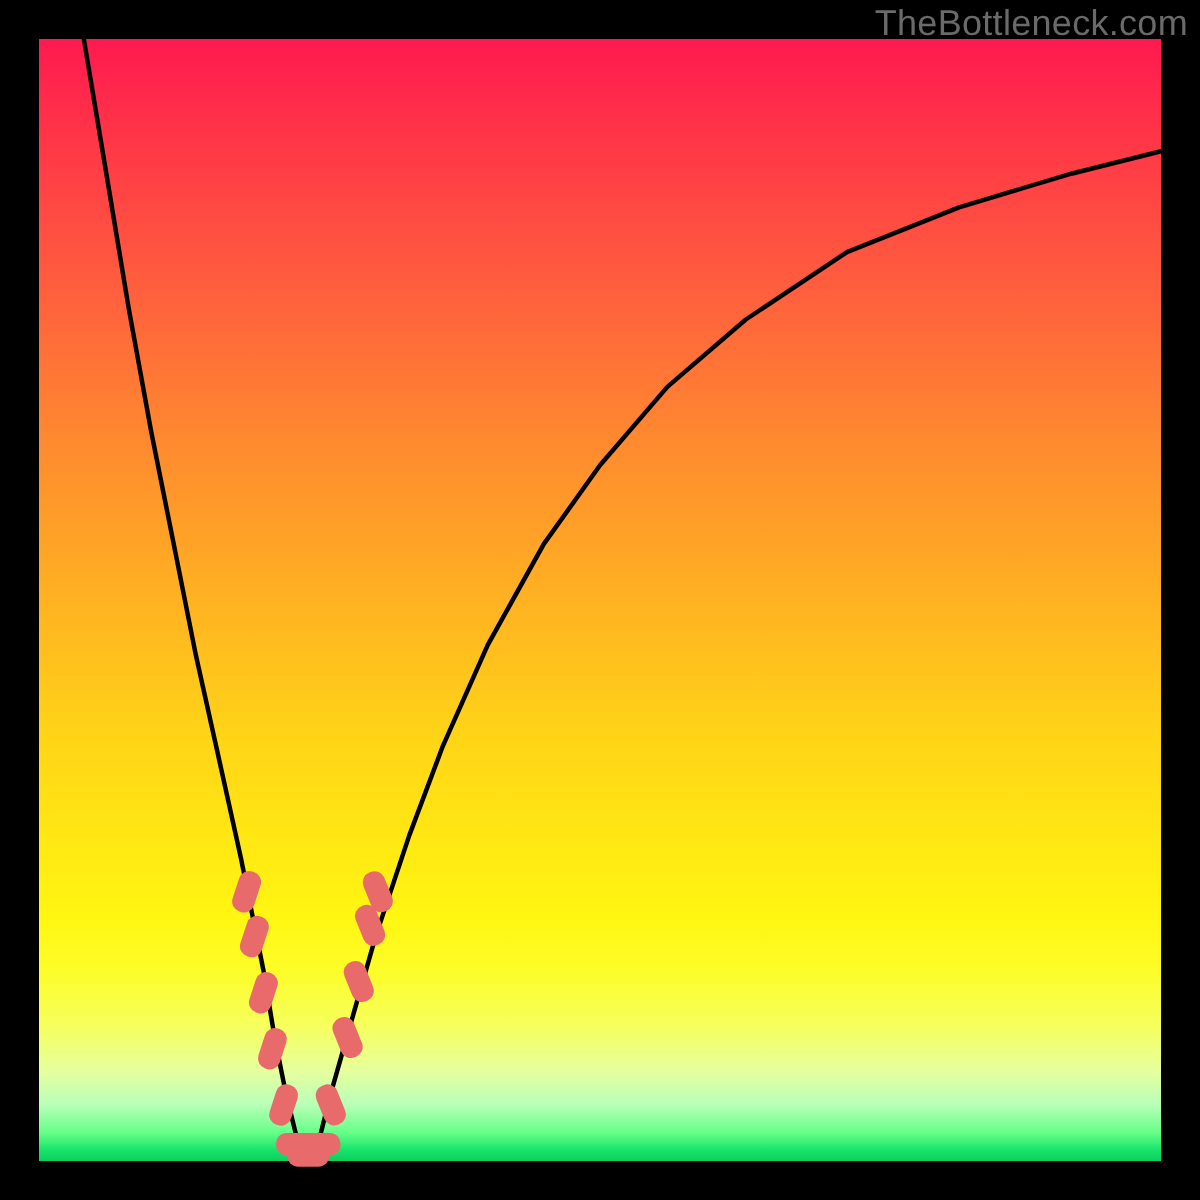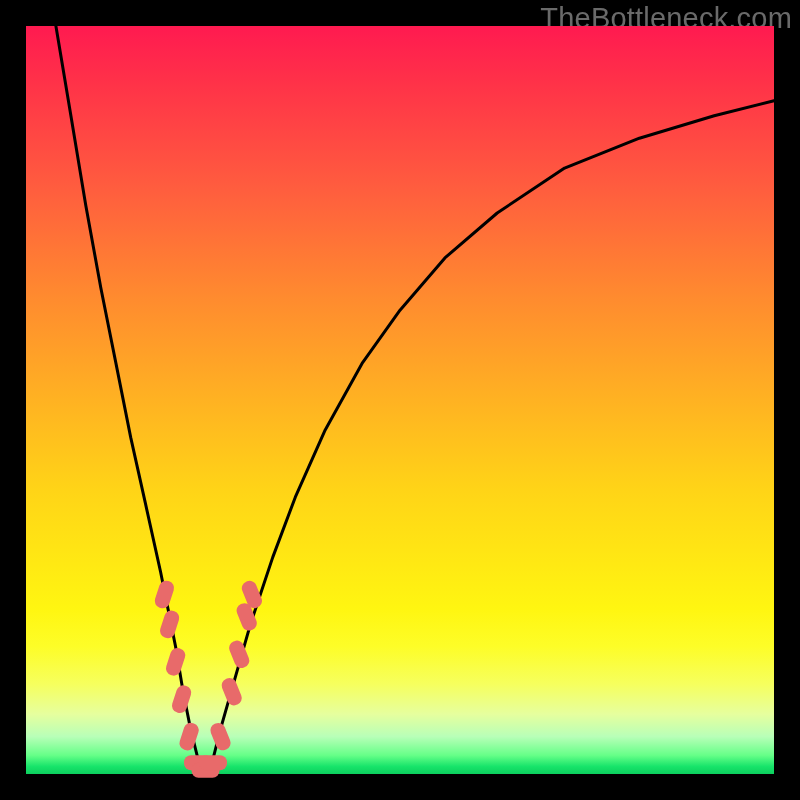--- a/index.html
+++ b/index.html
@@ -42,21 +42,21 @@
       #66ff88 97.5%,
       #17e46a 99%,
       #0ccf5e 100%
     );
   }
   .watermark {
     position: absolute;
     top: 2px;
     right: 8px;
     color: #6a6a6a;
-    font-size: 29px;
+    font-size: 24px;
     font-weight: 500;
     letter-spacing: 0.2px;
     user-select: none;
   }
   svg.curve {
     position: absolute;
     top: 0; left: 0;
     width: 748px;
     height: 748px;
     overflow: visible;

